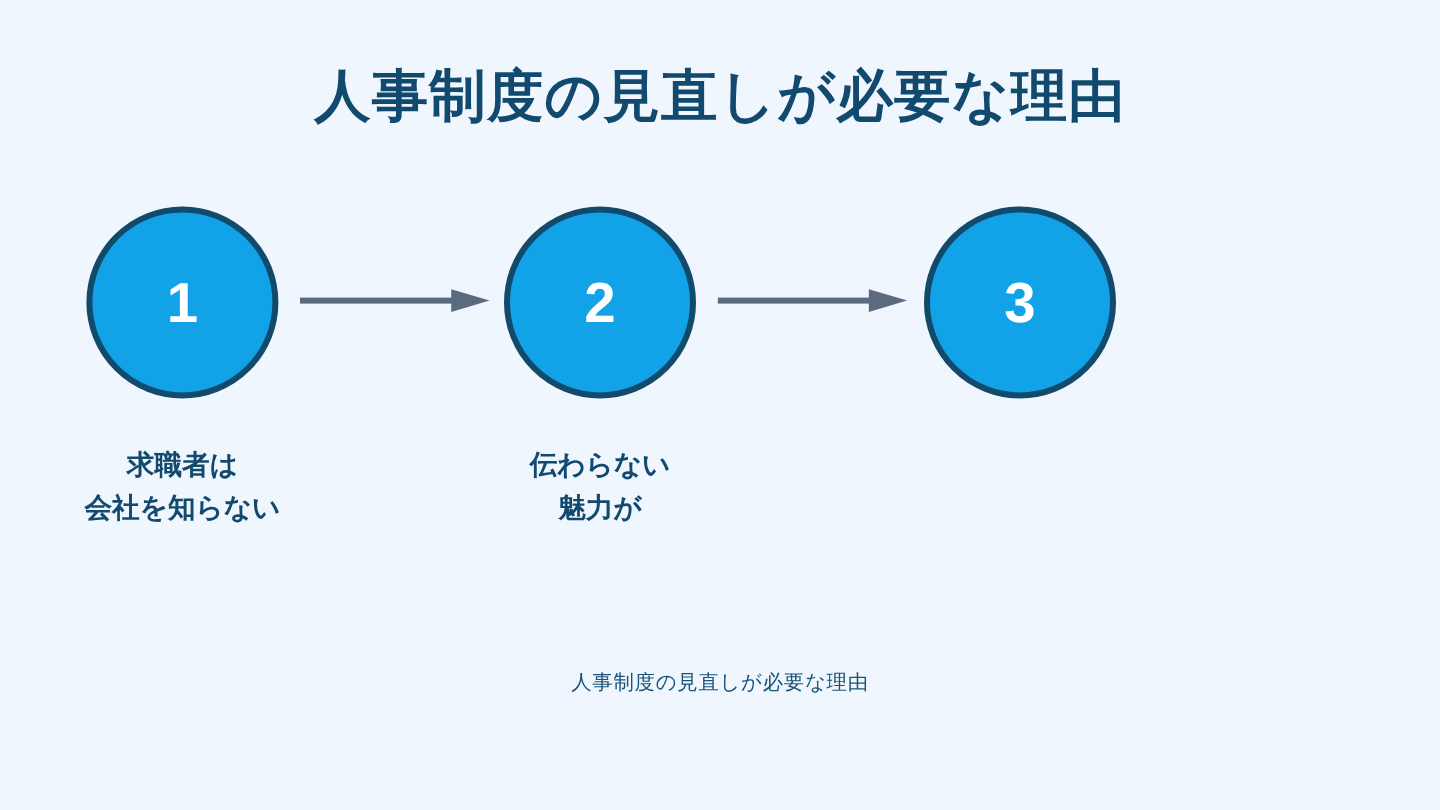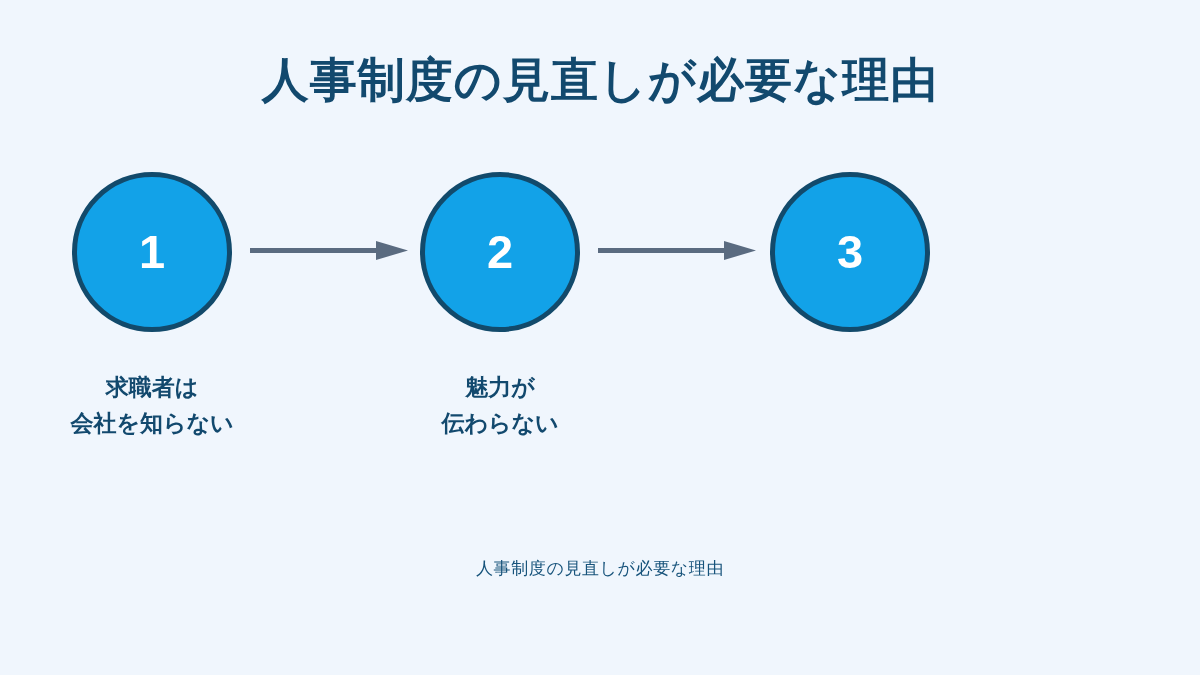--- a/index.html
+++ b/index.html
@@ -167,22 +167,22 @@
   </div>
 
   <div class="labels">
 
     <div class="label label-1">
       <span class="label-line">求職者は</span>
       <span class="label-line">会社を知らない</span>
     </div>
 
     <div class="label label-2">
+      <span class="label-line">伝わらない</span>
       <span class="label-line">魅力が</span>
-      <span class="label-line">伝わらない</span>
     </div>
 
     <div class="label label-3">
     </div>
 
   </div>
 
   <div class="caption">人事制度の見直しが必要な理由</div>
 
 </div>

